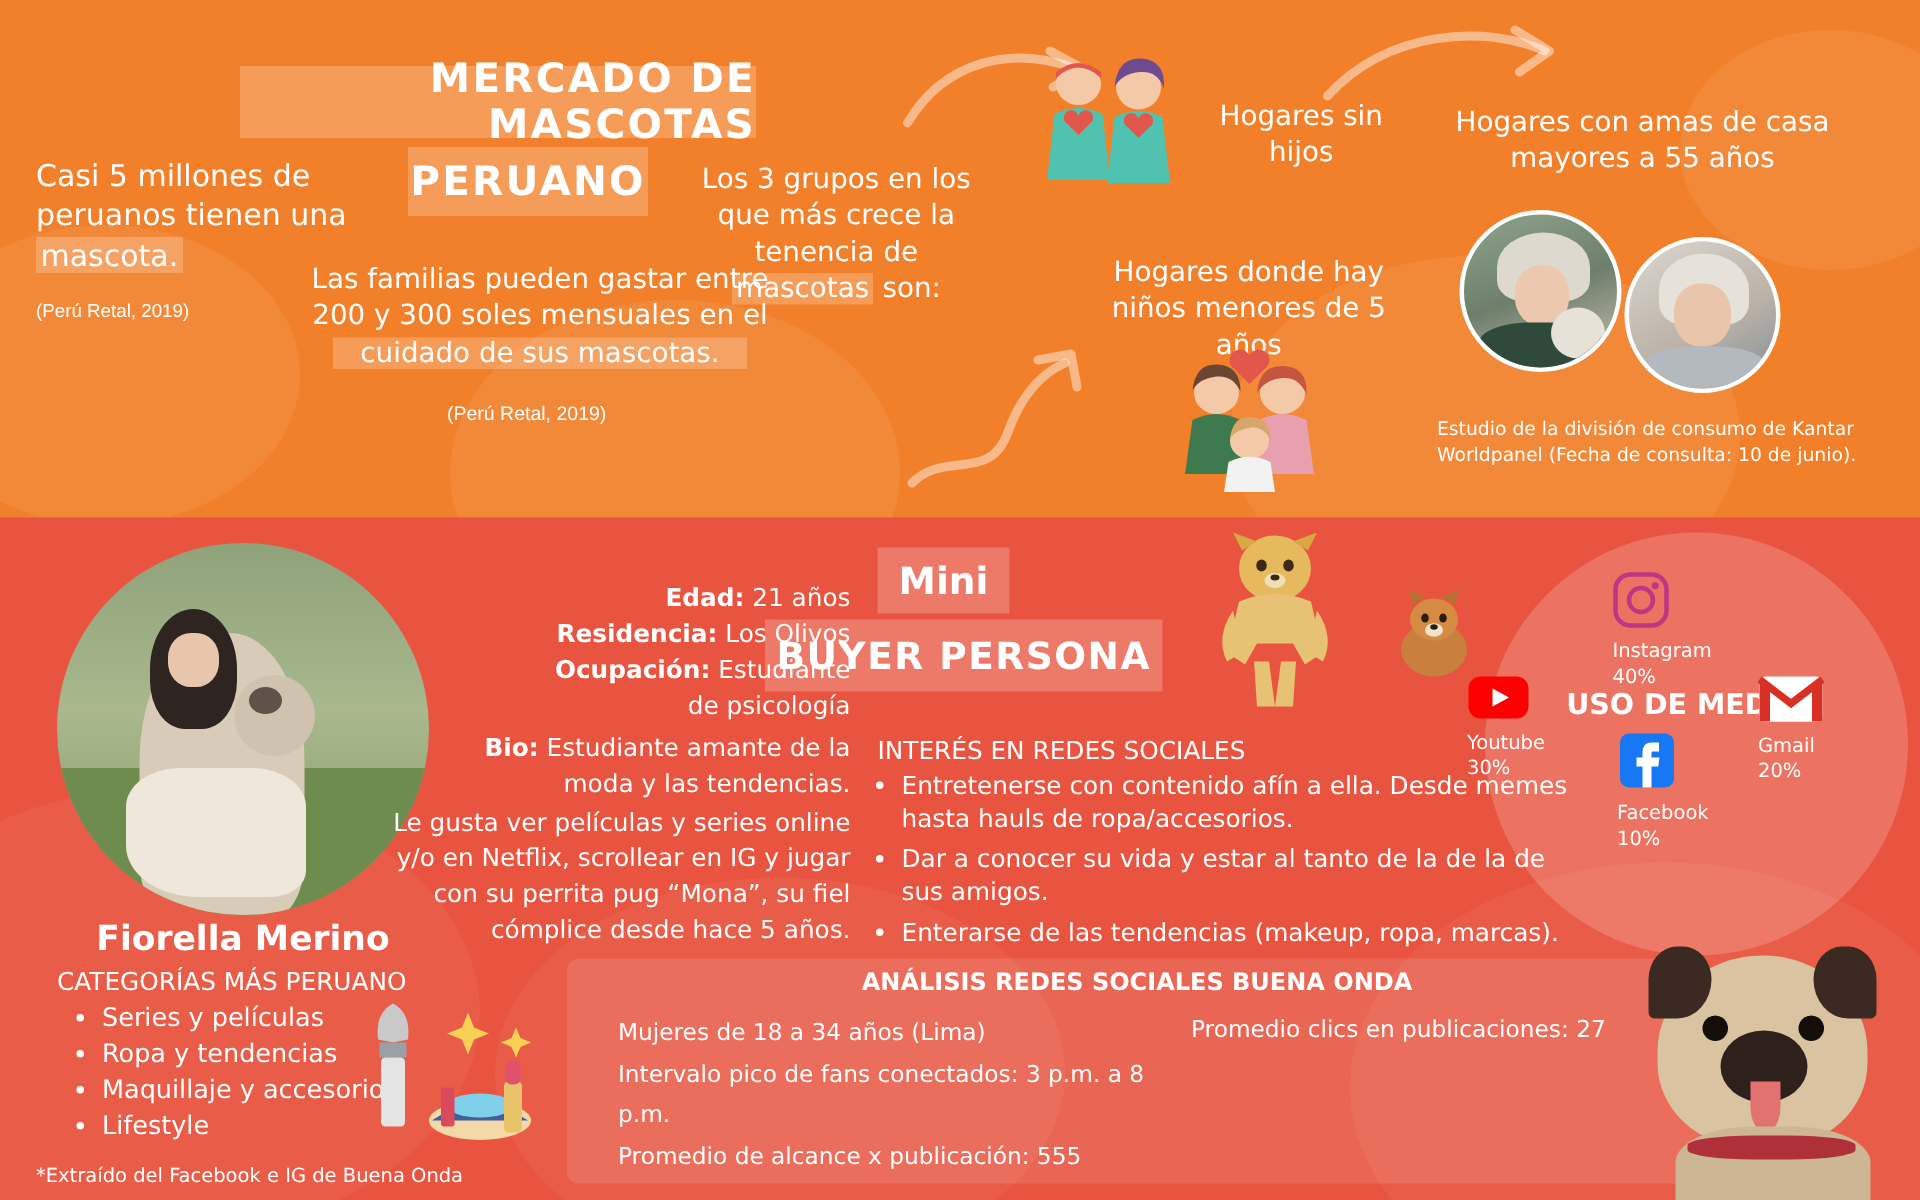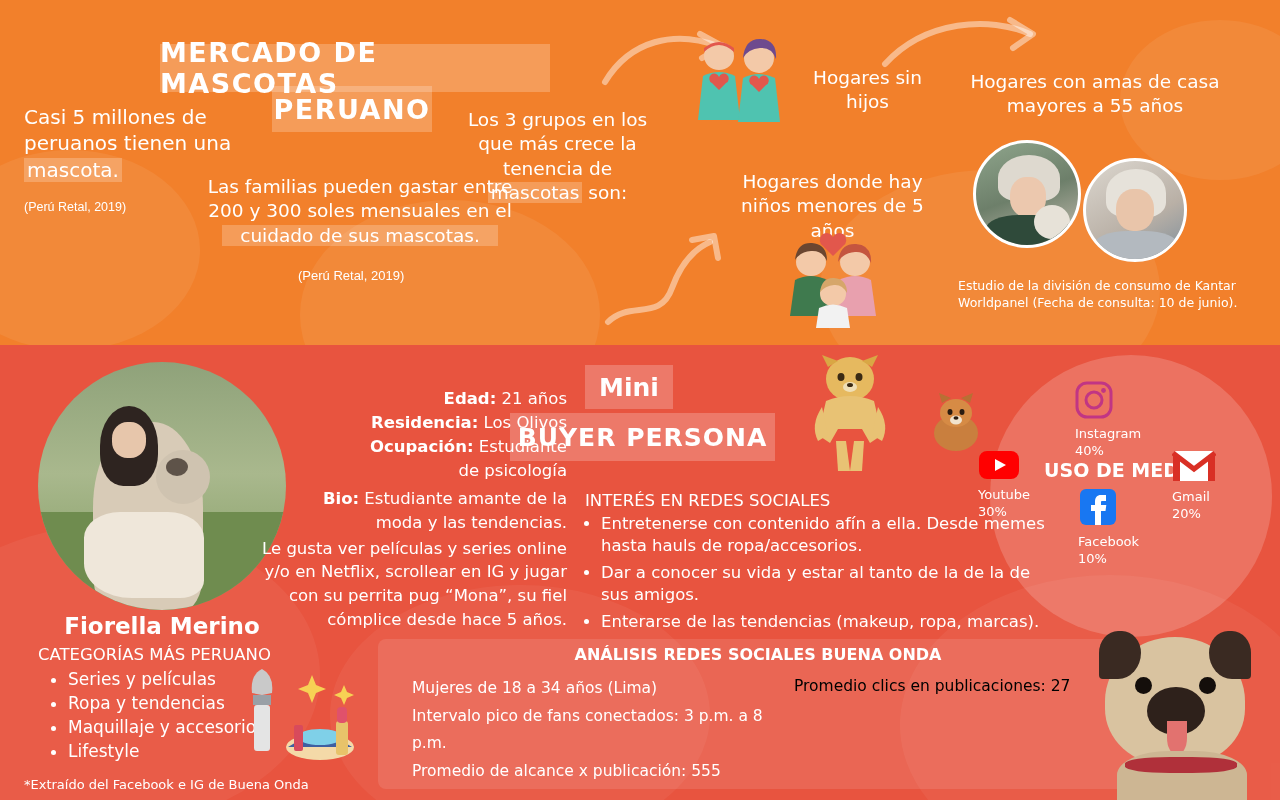--- a/index.html
+++ b/index.html
@@ -41,26 +41,26 @@
   .title-box {
     position: absolute;
     background: rgba(255,255,255,0.22);
     color: #ffffff;
     font-family: "DejaVu Sans", sans-serif;
     font-weight: bold;
     letter-spacing: 1.5px;
   }
   #title-line1 {
     left: 160px; top: 44px;
-    width: 390px; height: 48px;
+    width: 344px; height: 48px;
     font-size: 27px;
-    display: flex; align-items: center; justify-content: center;
+    display: flex; align-items: center; justify-content: center; text-align: right;
   }
   #title-line2 {
-    left: 272px; top: 86px;
+    left: 272px; top: 98px;
     width: 160px; height: 46px;
     font-size: 27px;
     display: flex; align-items: center; justify-content: center;
   }
 
   .htext {
     position: absolute;
     color: #ffffff;
     font-family: "DejaVu Sans", sans-serif;
     line-height: 1.32;
@@ -243,21 +243,21 @@
     text-align: center; color: #fff; font-size: 16px; font-weight: bold;
     font-family: "DejaVu Sans", sans-serif;
   }
   #analysis-left {
     position: absolute; left: 412px; top: 330px; width: 380px;
     color: #fff; font-size: 15.5px; line-height: 1.78;
     font-family: "DejaVu Sans", sans-serif;
   }
   #analysis-right {
     position: absolute; left: 794px; top: 330px; width: 330px;
-    color: #000000; font-size: 15.5px; line-height: 1.5;
+    color: #ffffff; font-size: 15.5px; line-height: 1.5;
     font-family: "DejaVu Sans", sans-serif;
   }
 
   
   .pug {
     position: absolute; right: 0; bottom: 0; width: 205px; height: 175px;
     overflow: hidden;
   }
   .pug .head {
     position: absolute; left: 30px; top: 12px; width: 140px; height: 128px;

